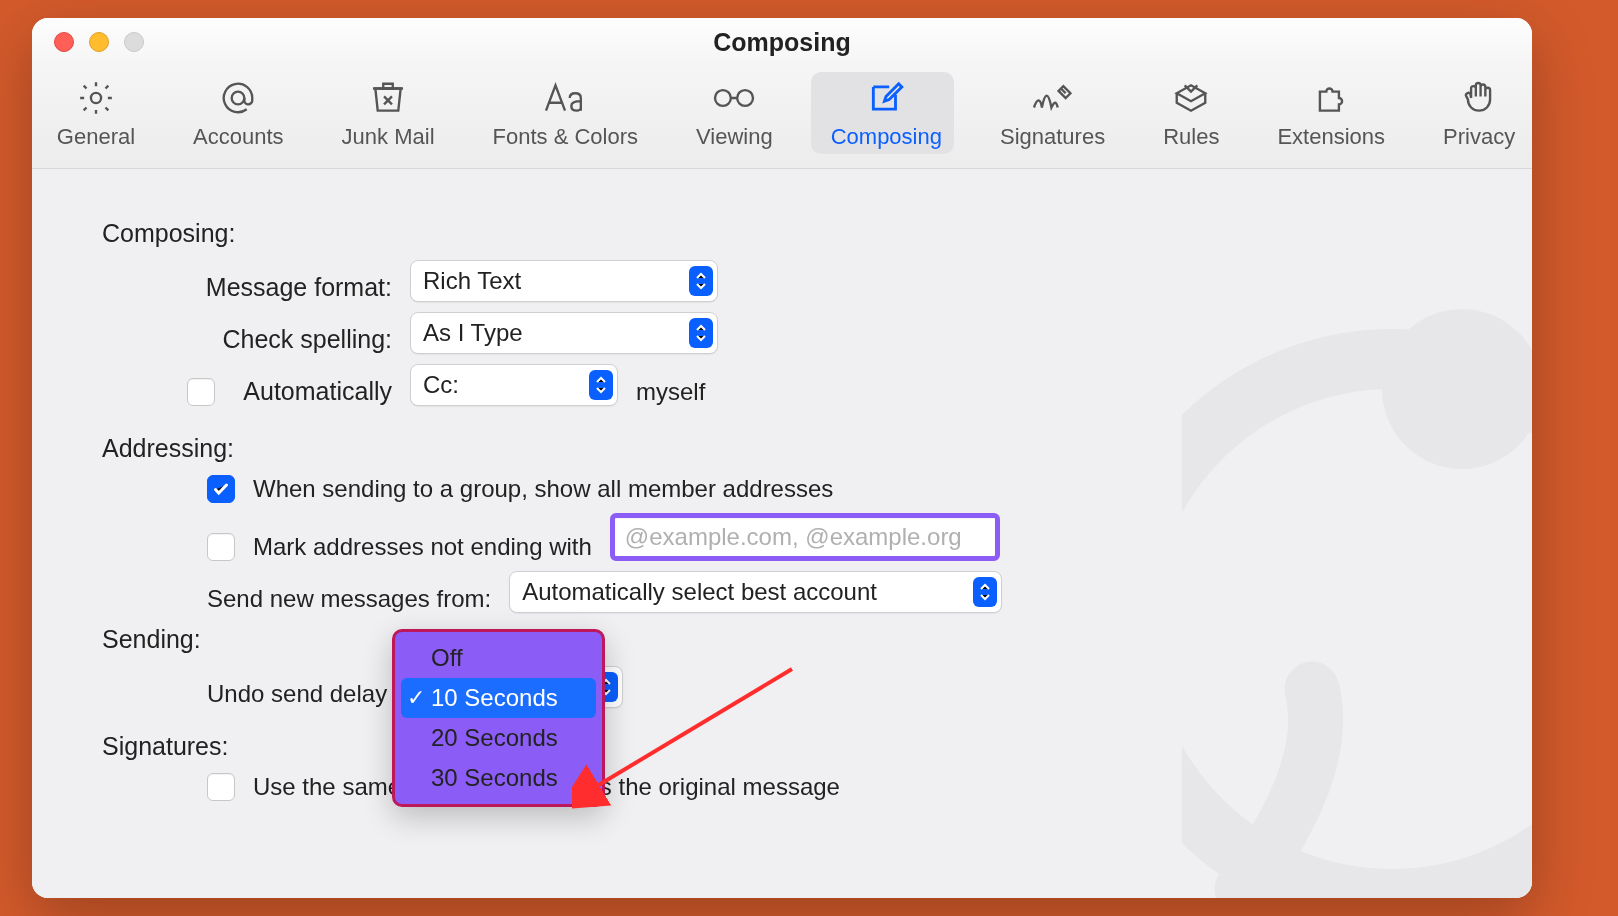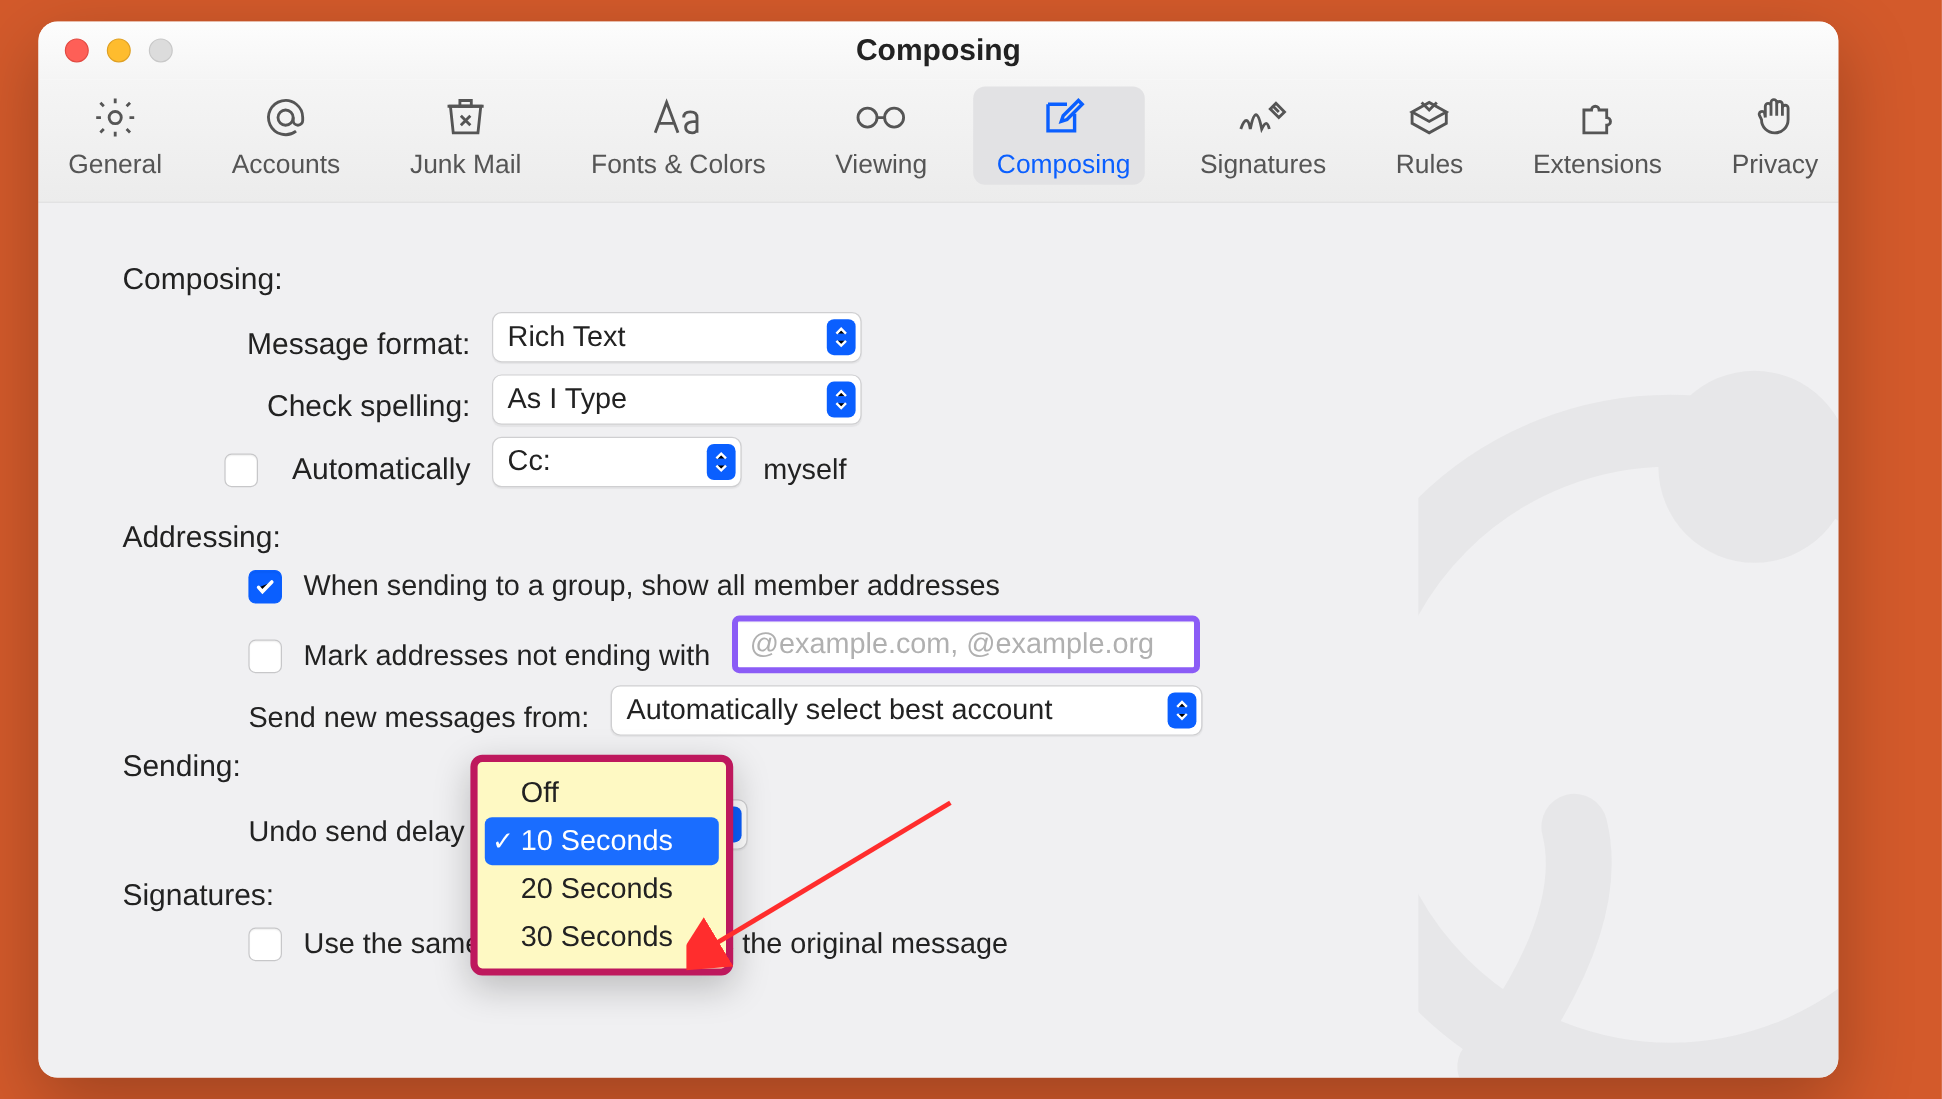--- a/index.html
+++ b/index.html
@@ -154,22 +154,22 @@
     font-size: 24px;
     color: #222;
     box-shadow: inset 0 1px 1px rgba(0,0,0,0.05);
   }
   .textfield.placeholder { color: #b0b0b0; }
   .dropdown-menu {
     position: absolute;
     left: 360px;
     top: 460px;
     width: 195px;
-    background: #fef9c3;
-    border: 6px solid #be185d;
+    background: #8b5cf6;
+    border: 3px solid #be185d;
     border-radius: 10px;
     box-shadow: 0 10px 30px rgba(0,0,0,0.22);
     padding: 6px;
     z-index: 40;
   }
   .menu-item {
     height: 40px;
     border-radius: 6px;
     padding: 0 10px 0 30px;
     font-size: 24px;

